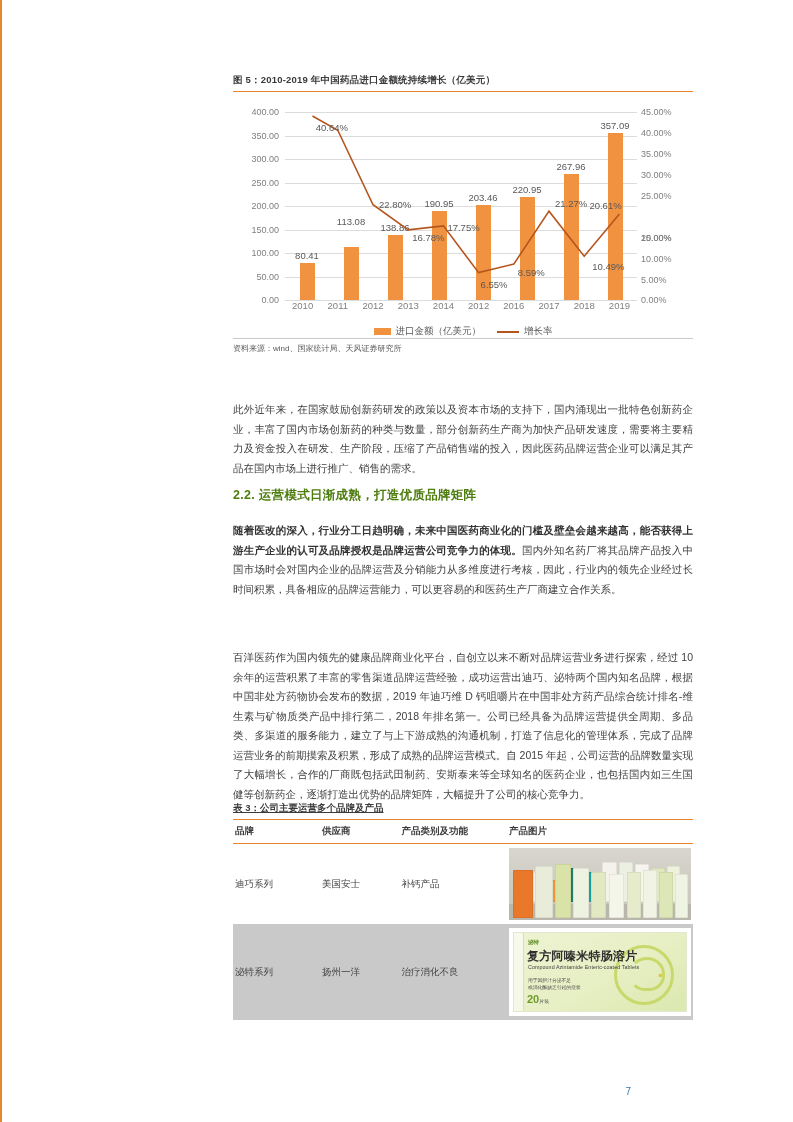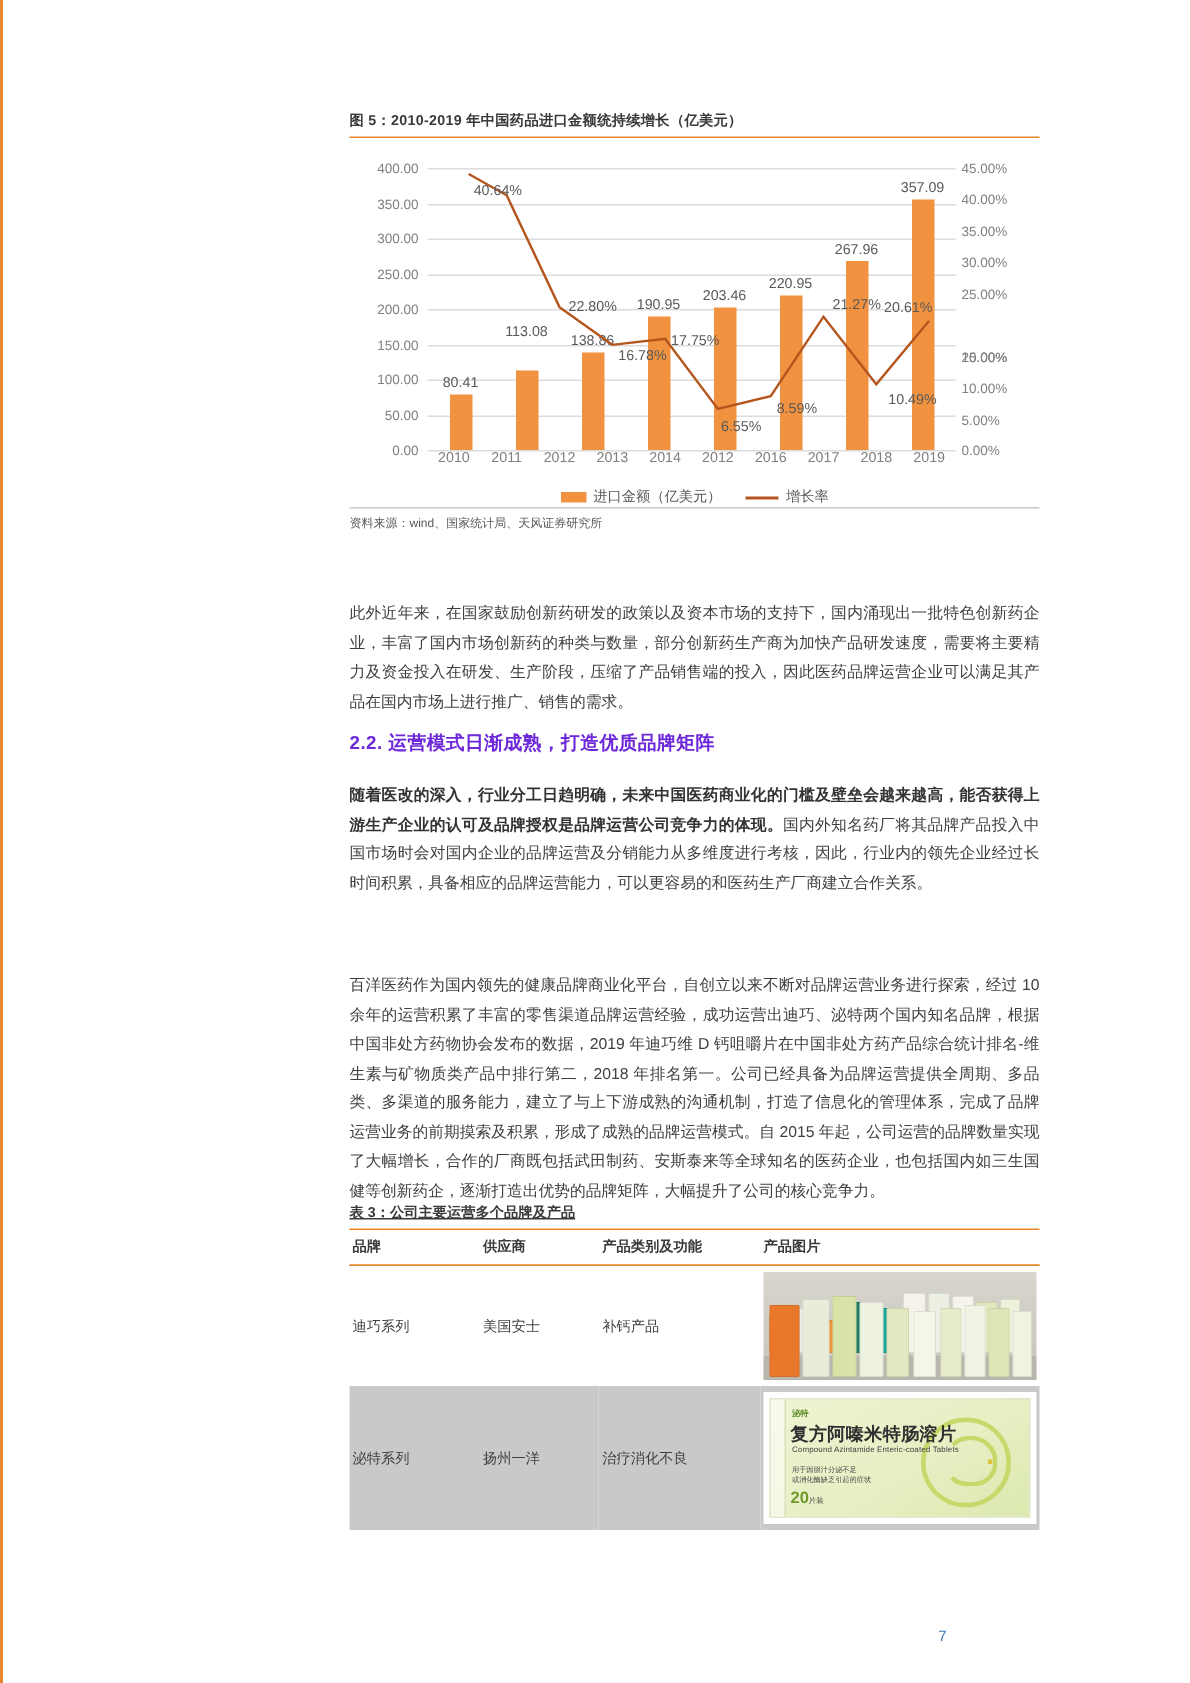--- a/index.html
+++ b/index.html
@@ -171,21 +171,21 @@
     line-height: 19.5px;
     color: #3f3f3f;
     text-align: justify;
     text-justify: inter-ideograph;
   }
   .h2 {
     position: absolute;
     left: 231px;
     font-size: 12.5px;
     font-weight: bold;
-    color: #6d28d9;
+    color: #4d7c0f;
     letter-spacing: 0.3px;
   }
   b.strong { font-weight: bold; color: #333333; margin-top: 43px; }
 
   
   .tbl-wrap {
     position: absolute;
     left: 231px;
     top: 802px;
     width: 460px;

